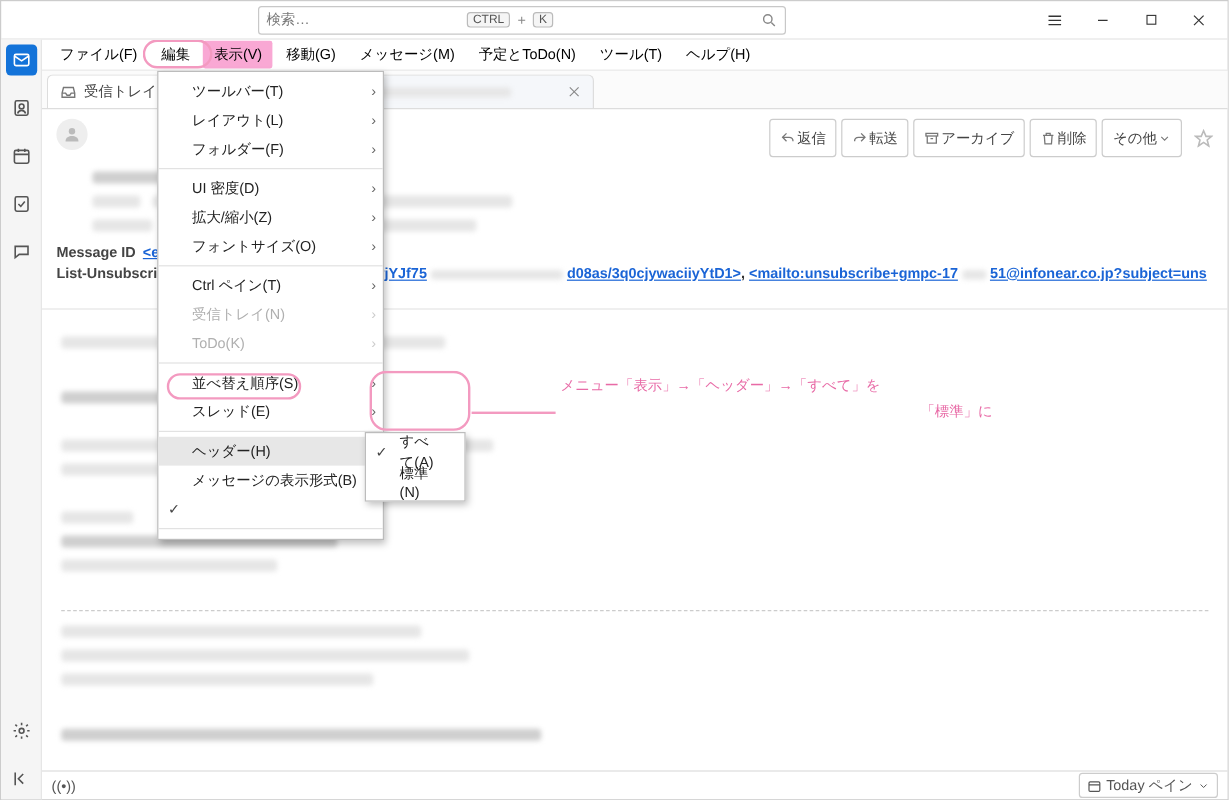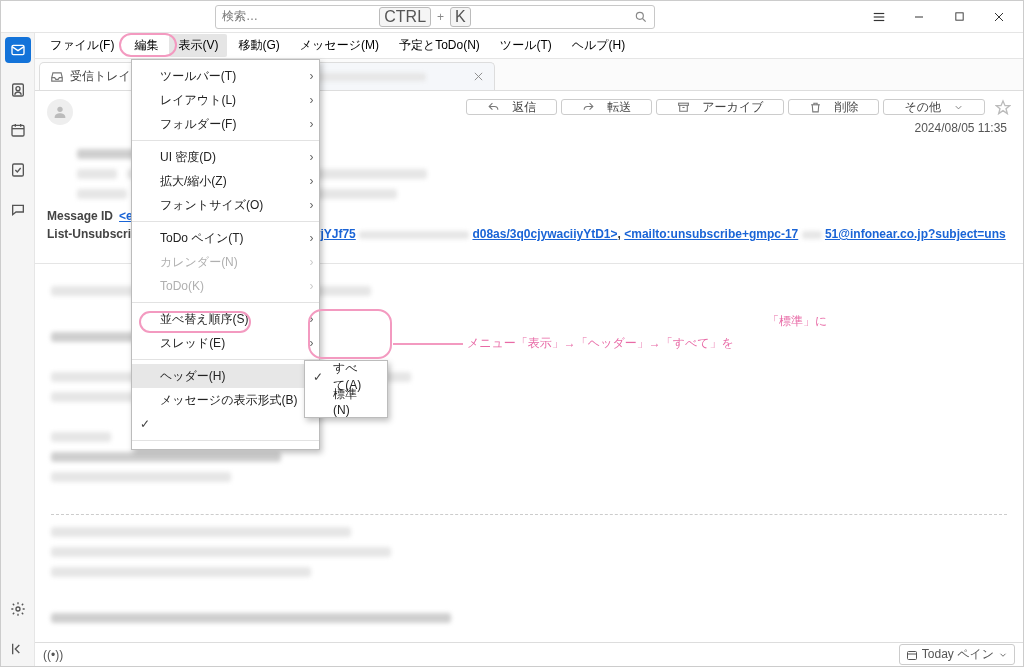--- a/index.html
+++ b/index.html
@@ -1,42 +1,42 @@
 <!DOCTYPE html>
 <html><head>
 <meta charset="utf-8">
 <style>
 * { box-sizing: border-box; margin: 0; padding: 0; font-family: "Meiryo UI", "Yu Gothic UI", sans-serif; font-size: 12px; }
 html, body { width: 1024px; height: 667px; overflow: hidden; background: #fff; }
 .window { width: 100%; height: 100%; display: flex; flex-direction: column; border: 1px solid #ccc; }
 .titlebar { height: 32px; display: flex; align-items: center; padding: 0 4px; border-bottom: 1px solid #e5e5e5; }
 .titlebar .spacer-left { width: 210px; }
 .searchwrap { flex: 0 0 440px; height: 24px; border: 1px solid #c8c8c8; border-radius: 3px; display: flex; align-items: center; padding: 0 6px; gap: 6px; color: #777; }
-.searchwrap .kbd { border: 1px solid #bbb; border-radius: 3px; padding: 0 4px; font-size: 16px; background: #f5f5f5; color: #555; }
+.searchwrap .kbd { border: 1px solid #bbb; border-radius: 3px; padding: 0 4px; font-size: 10px; background: #f5f5f5; color: #555; }
 .searchwrap .plus { color: #888; }
 .searchwrap .q { flex: 1; }
 .searchwrap .mag { color: #888; }
 .titlebar .spacer-right { flex: 1; }
 .wbtn { width: 40px; height: 28px; display:flex; align-items:center; justify-content:center; color:#333; }
 .appbody { flex: 1; display: flex; min-height: 0; }
 .leftrail { width: 34px; background: #f5f5f5; border-right: 1px solid #e6e6e6; display:flex; flex-direction:column; align-items:center; padding-top:4px; gap:14px; }
 .leftrail .railicon { width:26px;height:26px;display:flex;align-items:center;justify-content:center;border-radius:4px;color:#555;}
 .leftrail .railicon.active{background:#1373d9;color:#fff;}
 .leftrail .railspacer{flex:1}
 .main { flex:1; display:flex; flex-direction:column; min-width:0; }
 .menubar { height: 26px; display:flex; align-items:center; padding: 0 6px; gap: 2px; border-bottom:1px solid #e5e5e5; }
 .menubar .mitem { padding: 3px 9px; border-radius: 2px; cursor:default; }
 .tabstrip { height: 32px; display:flex; align-items:flex-end; padding: 0 4px; gap:0; border-bottom:1px solid #ddd; background:#fbfbfb; }
 .tab { height: 28px; border:1px solid #ddd; border-bottom:none; border-radius: 5px 5px 0 0; background:#fff; display:flex; align-items:center; padding: 0 10px; gap:6px; color:#444; margin-right:2px;}
 .tab.secondary { background:#f5f7fa; color:#888; flex:0 0 300px;}
 .tab .icon { color:#777; }
 .tab .tclose{color:#888}
 .headerpane { padding: 4px 12px 0 12px; position:relative; border-bottom:1px solid #e5e5e5;}
 .actionsrow { display:flex; justify-content:flex-end; gap:4px; padding: 4px 0;}
-.actbtn { border:1px solid #ccc; border-radius:3px; height:16px; padding:0 20px; display:flex; align-items:center; gap:12px; background:#fff; color:#444;}
+.actbtn { border:1px solid #ccc; border-radius:3px; height:32px; padding:0 8px; display:flex; align-items:center; gap:1px; background:#fff; color:#444;}
 .actbtn .aicon{color:#777}
 .star{color:#bbb;margin-left:6px;display:flex;align-items:center}
 .datestamp{ text-align:right; color:#555; padding: 2px 4px 6px 0;}
 .blurrow{ height:14px; margin:6px 0; display:flex; gap:10px; align-items:center;}
 .blur{ background:#e6e6e6; border-radius:3px; height:10px; filter: blur(2px);}
 .blur.dark{background:#cfcfcf}
 .hdrrow { display:flex; gap:6px; align-items:flex-start; padding: 2px 0; color:#333;font-weight:bold;}
 .hdrlabel { color:#444; }
 .link { color:#1a64d6; text-decoration: underline; word-break: break-all;}
 .contentpane { flex:1; padding: 14px 16px; overflow:auto; position:relative;}
@@ -155,21 +155,21 @@
             <polyline points="14,6 8,12 14,18"></polyline>
           </svg>
       </div>
     </div>
 
     <div class="main" style="position:relative">
 
       <div class="menubar">
         <div class="mitem">ファイル(F)</div>
         <div class="mitem">編集</div>
-        <div class="mitem" style="background:#e5e5e5">表示(V)</div>
+        <div class="mitem" style="background:#f9a8d4">表示(V)</div>
         <div class="mitem">移動(G)</div>
         <div class="mitem">メッセージ(M)</div>
         <div class="mitem">予定とToDo(N)</div>
         <div class="mitem">ツール(T)</div>
         <div class="mitem">ヘルプ(H)</div>
       </div>
 
       <div class="tabstrip">
         <div class="tab">
           <span class="icon">
@@ -256,21 +256,20 @@
                       <polyline points="6,9 12,15 18,9"></polyline>
                     </svg>
                   </span>
                 </div>
               <span class="star">
                   <svg width="16" height="16" viewBox="0 0 24 24" fill="none" stroke="currentColor" stroke-width="2">
                     <polygon points="12,3 15,10 22,10 16.5,14.5 18.5,22 12,17.5 5.5,22 7.5,14.5 2,10 9,10"></polygon>
                   </svg>
                 </span>
             </div>
-            <div class="datestamp">2024/08/05 11:35</div>
             <div class="blurrow">
                 <span class="blur dark" style="width:180px"></span>
               </div>
             <div class="blurrow">
                 <span class="blur" style="width:40px"></span>
                 <span class="blur" style="width:300px"></span>
               </div>
             <div class="blurrow">
                 <span class="blur" style="width:50px"></span>
                 <span class="blur" style="width:260px"></span>
@@ -379,25 +378,25 @@
         <div class="dmi">
             <span>拡大/縮小(Z)</span>
             <span class="chev">›</span>
           </div>
         <div class="dmi">
             <span>フォントサイズ(O)</span>
             <span class="chev">›</span>
           </div>
         <div class="sep"></div>
         <div class="dmi">
-            <span>ToDo ペイン(T)</span>
+            <span>Ctrl ペイン(T)</span>
             <span class="chev">›</span>
           </div>
         <div class="dmi disabled">
-            <span>カレンダー(N)</span>
+            <span>受信トレイ(N)</span>
             <span class="chev" style="color:#ccc">›</span>
           </div>
         <div class="dmi disabled">
             <span>ToDo(K)</span>
             <span class="chev" style="color:#ccc">›</span>
           </div>
         <div class="sep"></div>
         <div class="dmi">
             <span>並べ替え順序(S)</span>
             <span class="chev">›</span>
@@ -429,19 +428,19 @@
             <span class="check">✓</span>
           </div>
         <div class="sep"></div>
       </div>
 
       <div class="annot-ring" style="left:84px; top:0px; width:58px; height:24px;"></div>
       <div class="annot-ring" style="left:104px; top:278px; width:112px; height:22px;"></div>
       <div class="annot-ring" style="left:273px; top:276px; width:84px; height:50px;"></div>
       <div class="annot-line" style="left:358px; top:310px; width:70px;"></div>
       <div class="annot-text" style="left:432px; top:278px;">
+        <div>メニュー「表示」→「ヘッダー」→「すべて」を</div>
         <div style="padding-left:300px">「標準」に</div>
-        <div>メニュー「表示」→「ヘッダー」→「すべて」を</div>
       </div>
 
     </div>
   </div>
 </div>
 
 </body></html>

